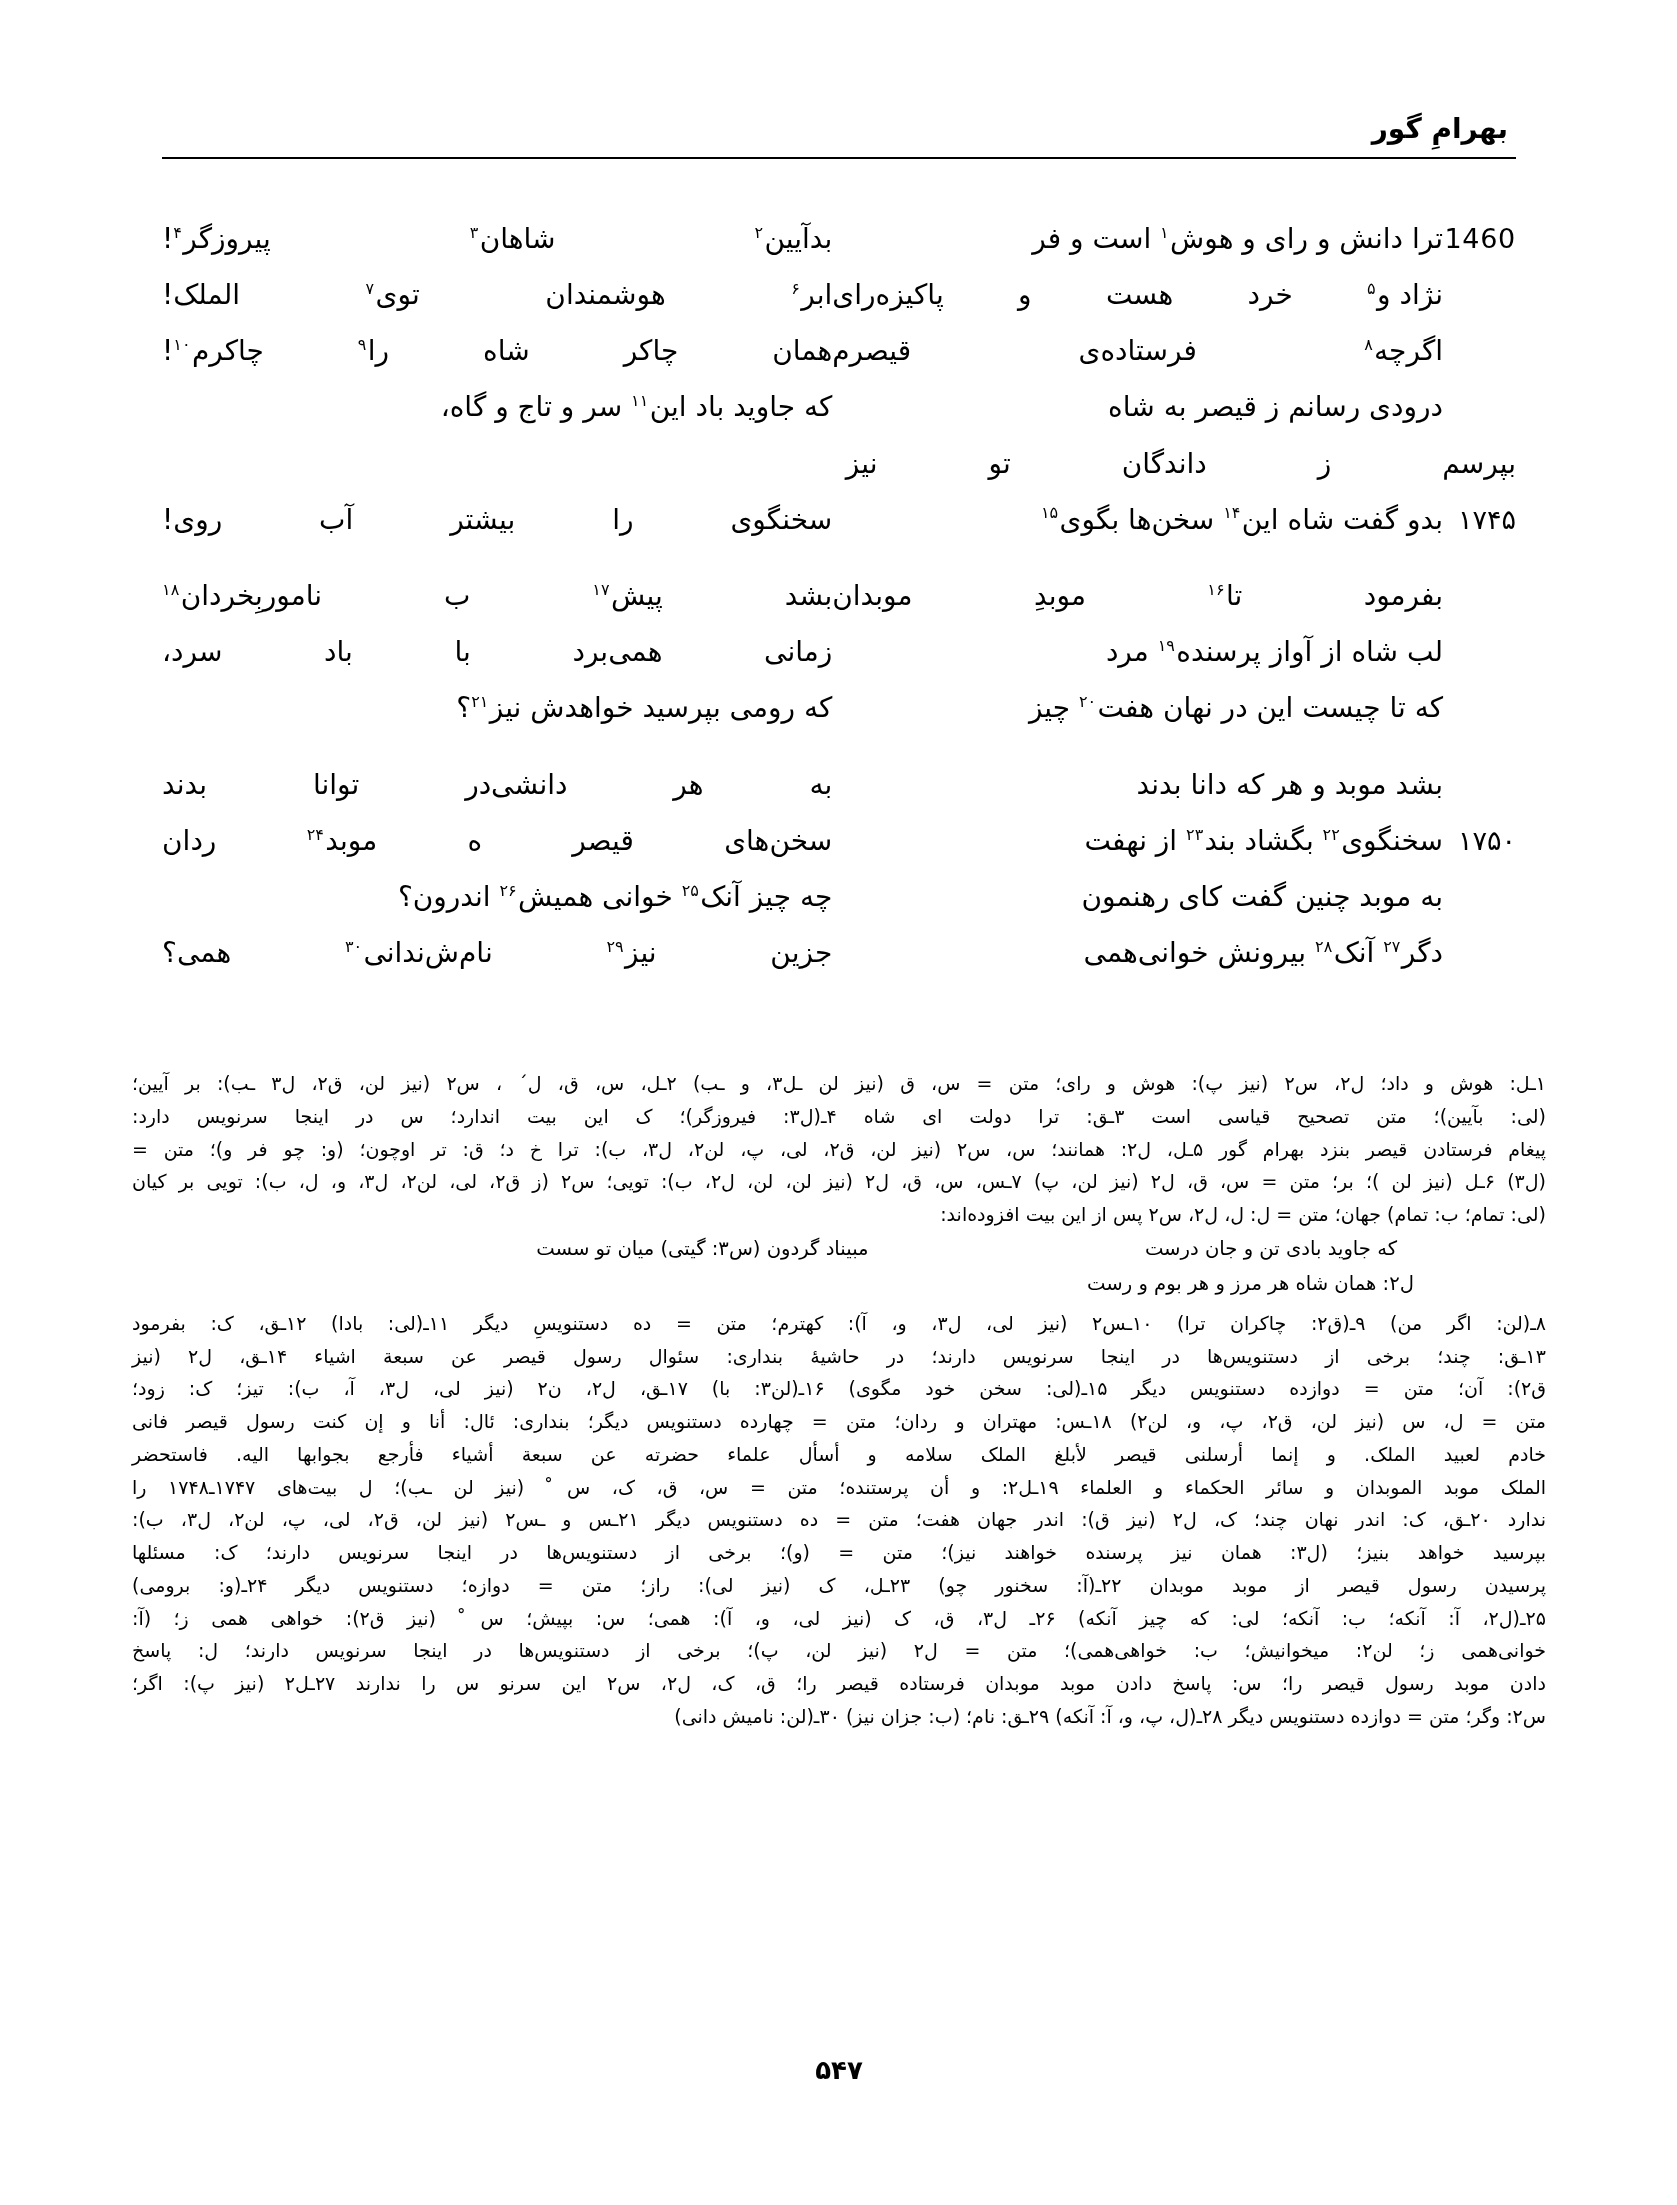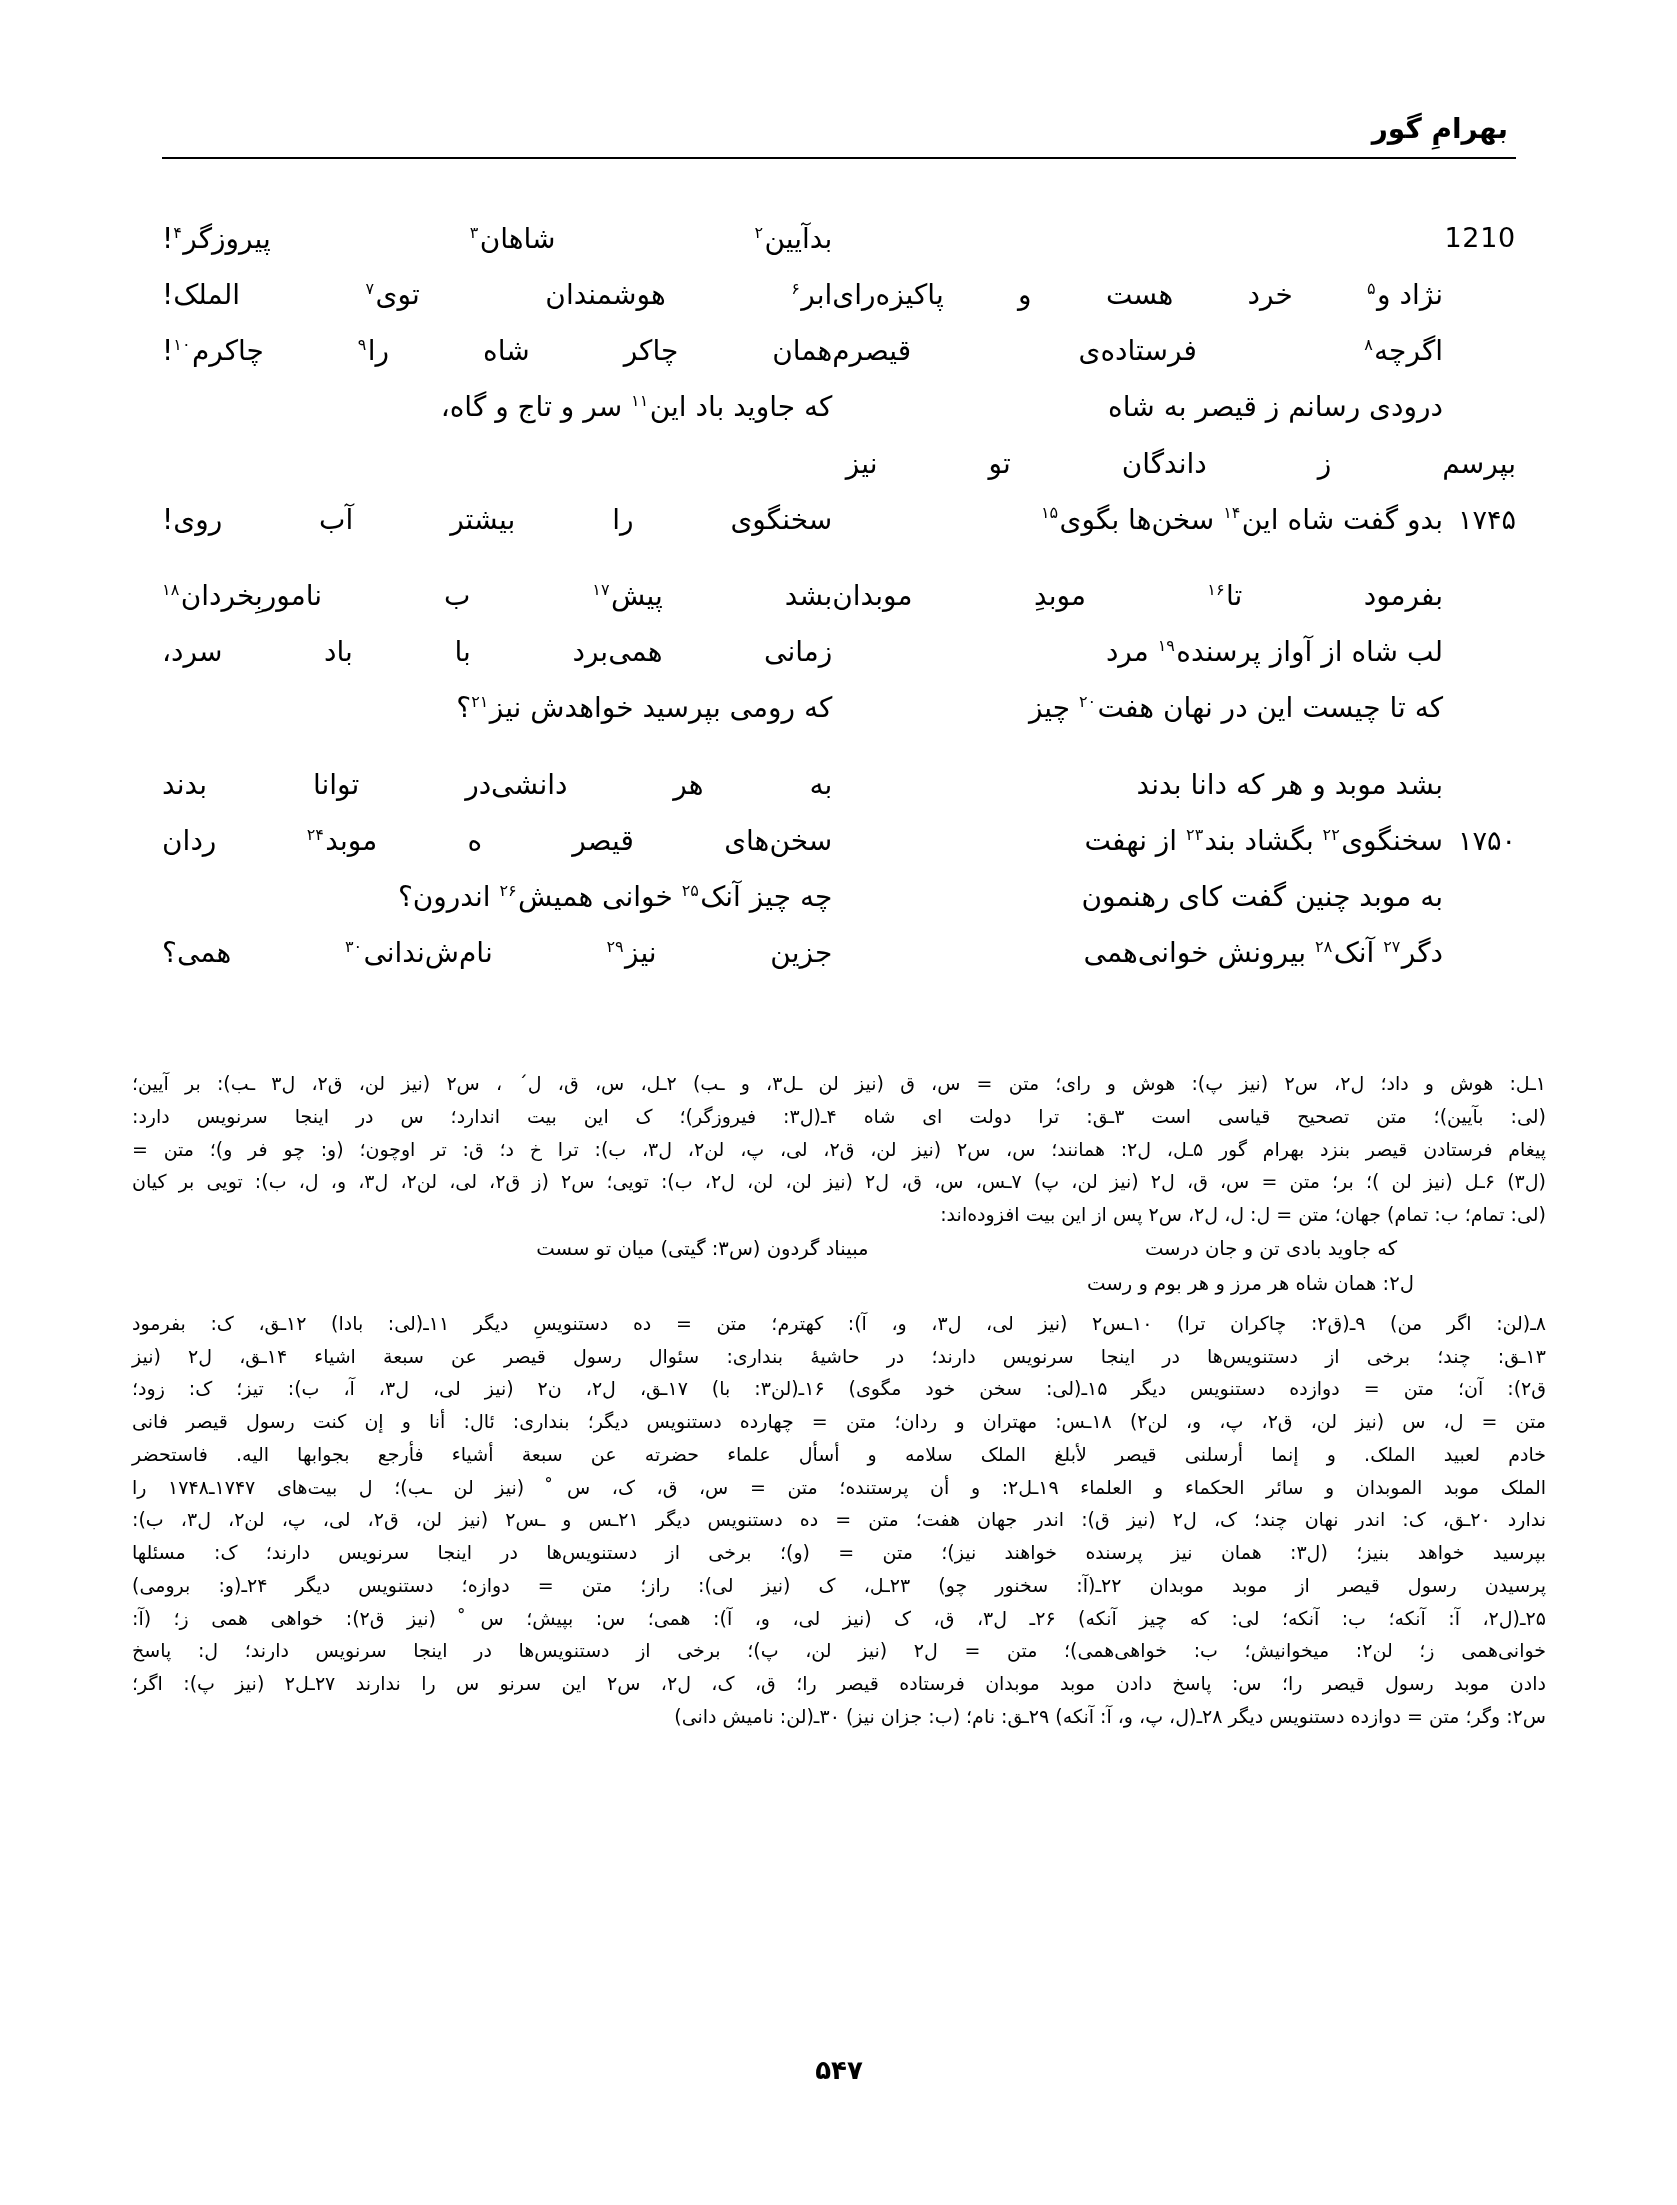--- a/index.html
+++ b/index.html
@@ -142,21 +142,24 @@
 
   <div class="header">
     <div class="header-title">بهرامِ گور</div>
     <div class="header-rule"></div>
   </div>
 
   <div class="verse-area">
       <div class="stanza">
         <div class="beyt">
           <div class="hemistich right">
-            <span class="bnum">1210</span>
+            <span class="bnum">1460</span>
+            <div class="words tight">
+              <span class="w">ترا دانش و رای و هوش<sup>۱</sup> است و فر</span>
+            </div>
           </div>
           <div class="hemistich left">
             <div class="words">
               <span class="w">بدآیین<sup>۲</sup></span>
               <span class="w">شاهان<sup>۳</sup></span>
               <span class="w">پیروزگر<sup>۴</sup>!</span>
             </div>
           </div>
         </div>
         <div class="beyt">

